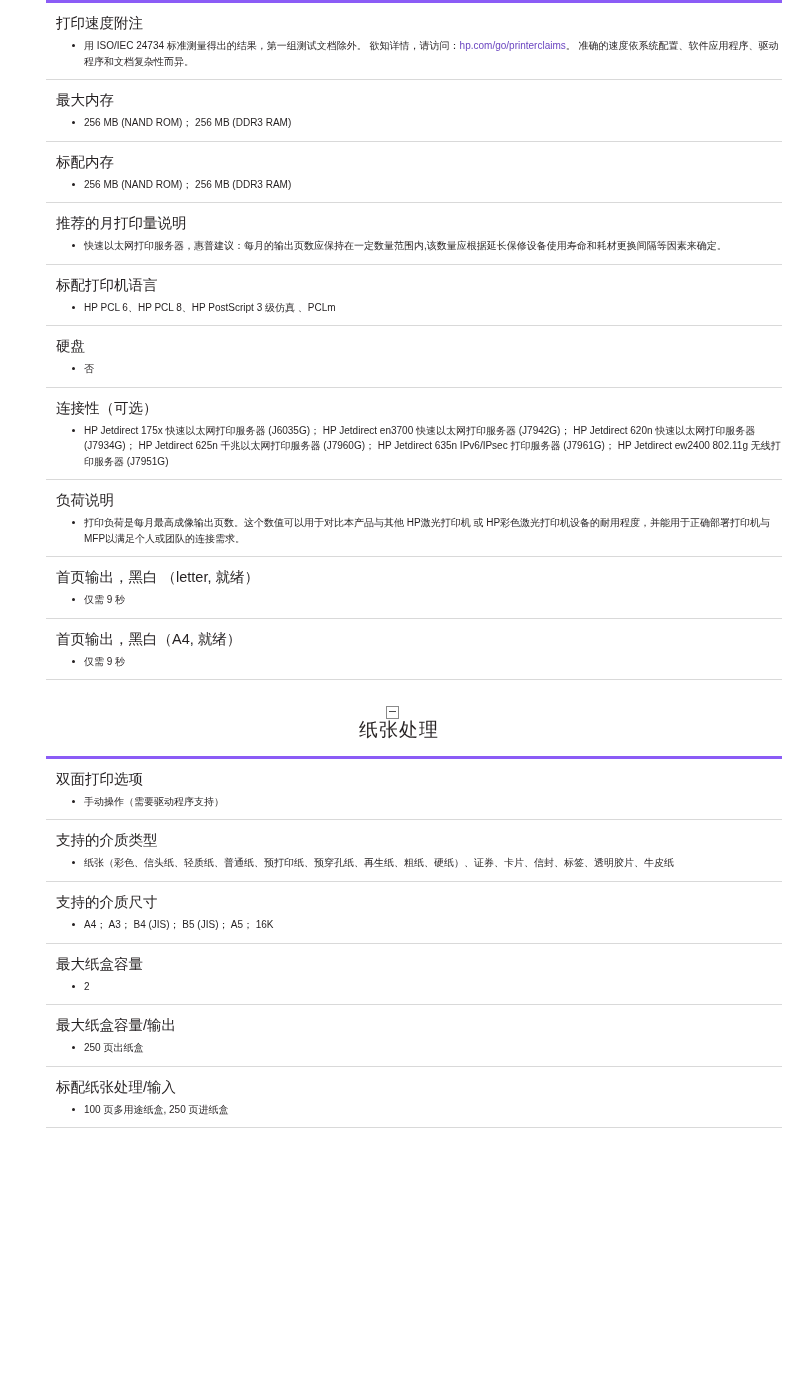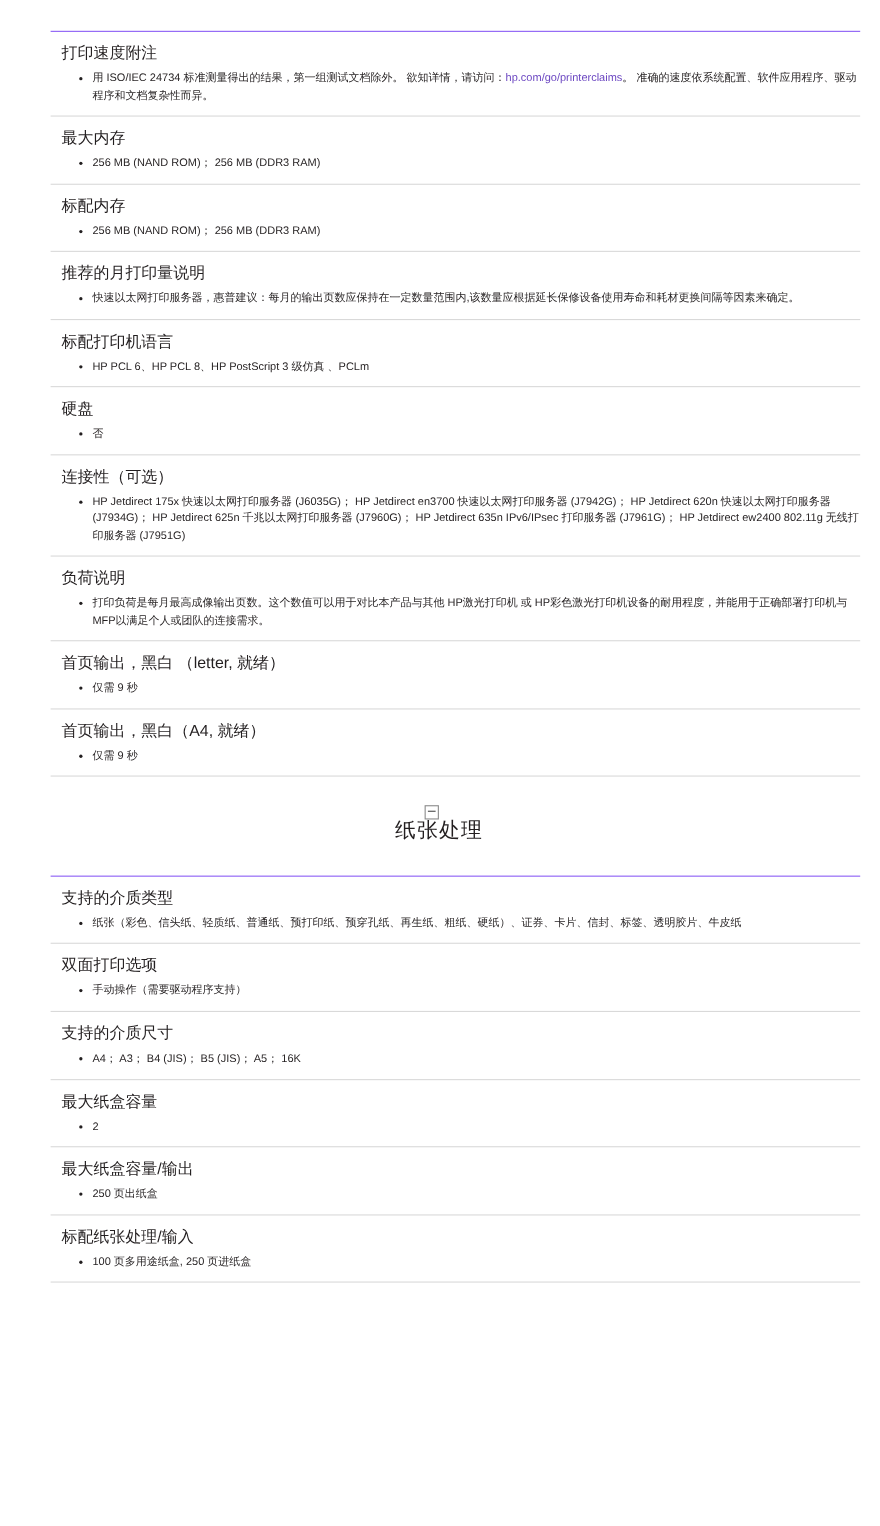--- a/index.html
+++ b/index.html
@@ -21,22 +21,21 @@
   }
   
   .spec-list {
     margin: 0 18px 0 46px;
   }
   .spec-item {
     border-bottom: 1px solid #d9d9d9;
     padding: 10px 0 9px 0;
   }
   .spec-item:first-child {
-    border-top: 1px solid #8b5cf6;
-    margin-top: 28px;
+    border-top: 3px solid #8b5cf6;
   }
   .spec-title {
     font-size: 14.5px;
     color: #231f20;
     line-height: 1.45;
     padding-left: 10px;
     margin-bottom: 4px;
     font-weight: normal;
   }
   .spec-values {
@@ -167,29 +166,29 @@
             <li>仅需 9 秒</li>
           </ul>
         </div>
       </div>
       <div class="section-header">
         <span class="collapse-toggle"></span>
         <span class="section-title">纸张处理</span>
       </div>
       <div class="spec-list">
         <div class="spec-item">
+          <div class="spec-title">双面打印选项</div>
+          <ul class="spec-values">
+            <li>手动操作（需要驱动程序支持）</li>
+          </ul>
+        </div>
+        <div class="spec-item">
           <div class="spec-title">支持的介质类型</div>
           <ul class="spec-values">
             <li>纸张（彩色、信头纸、轻质纸、普通纸、预打印纸、预穿孔纸、再生纸、粗纸、硬纸）、证券、卡片、信封、标签、透明胶片、牛皮纸</li>
-          </ul>
-        </div>
-        <div class="spec-item">
-          <div class="spec-title">双面打印选项</div>
-          <ul class="spec-values">
-            <li>手动操作（需要驱动程序支持）</li>
           </ul>
         </div>
         <div class="spec-item">
           <div class="spec-title">支持的介质尺寸</div>
           <ul class="spec-values">
             <li>A4； A3； B4 (JIS)； B5 (JIS)； A5； 16K</li>
           </ul>
         </div>
         <div class="spec-item">
           <div class="spec-title">最大纸盒容量</div>

